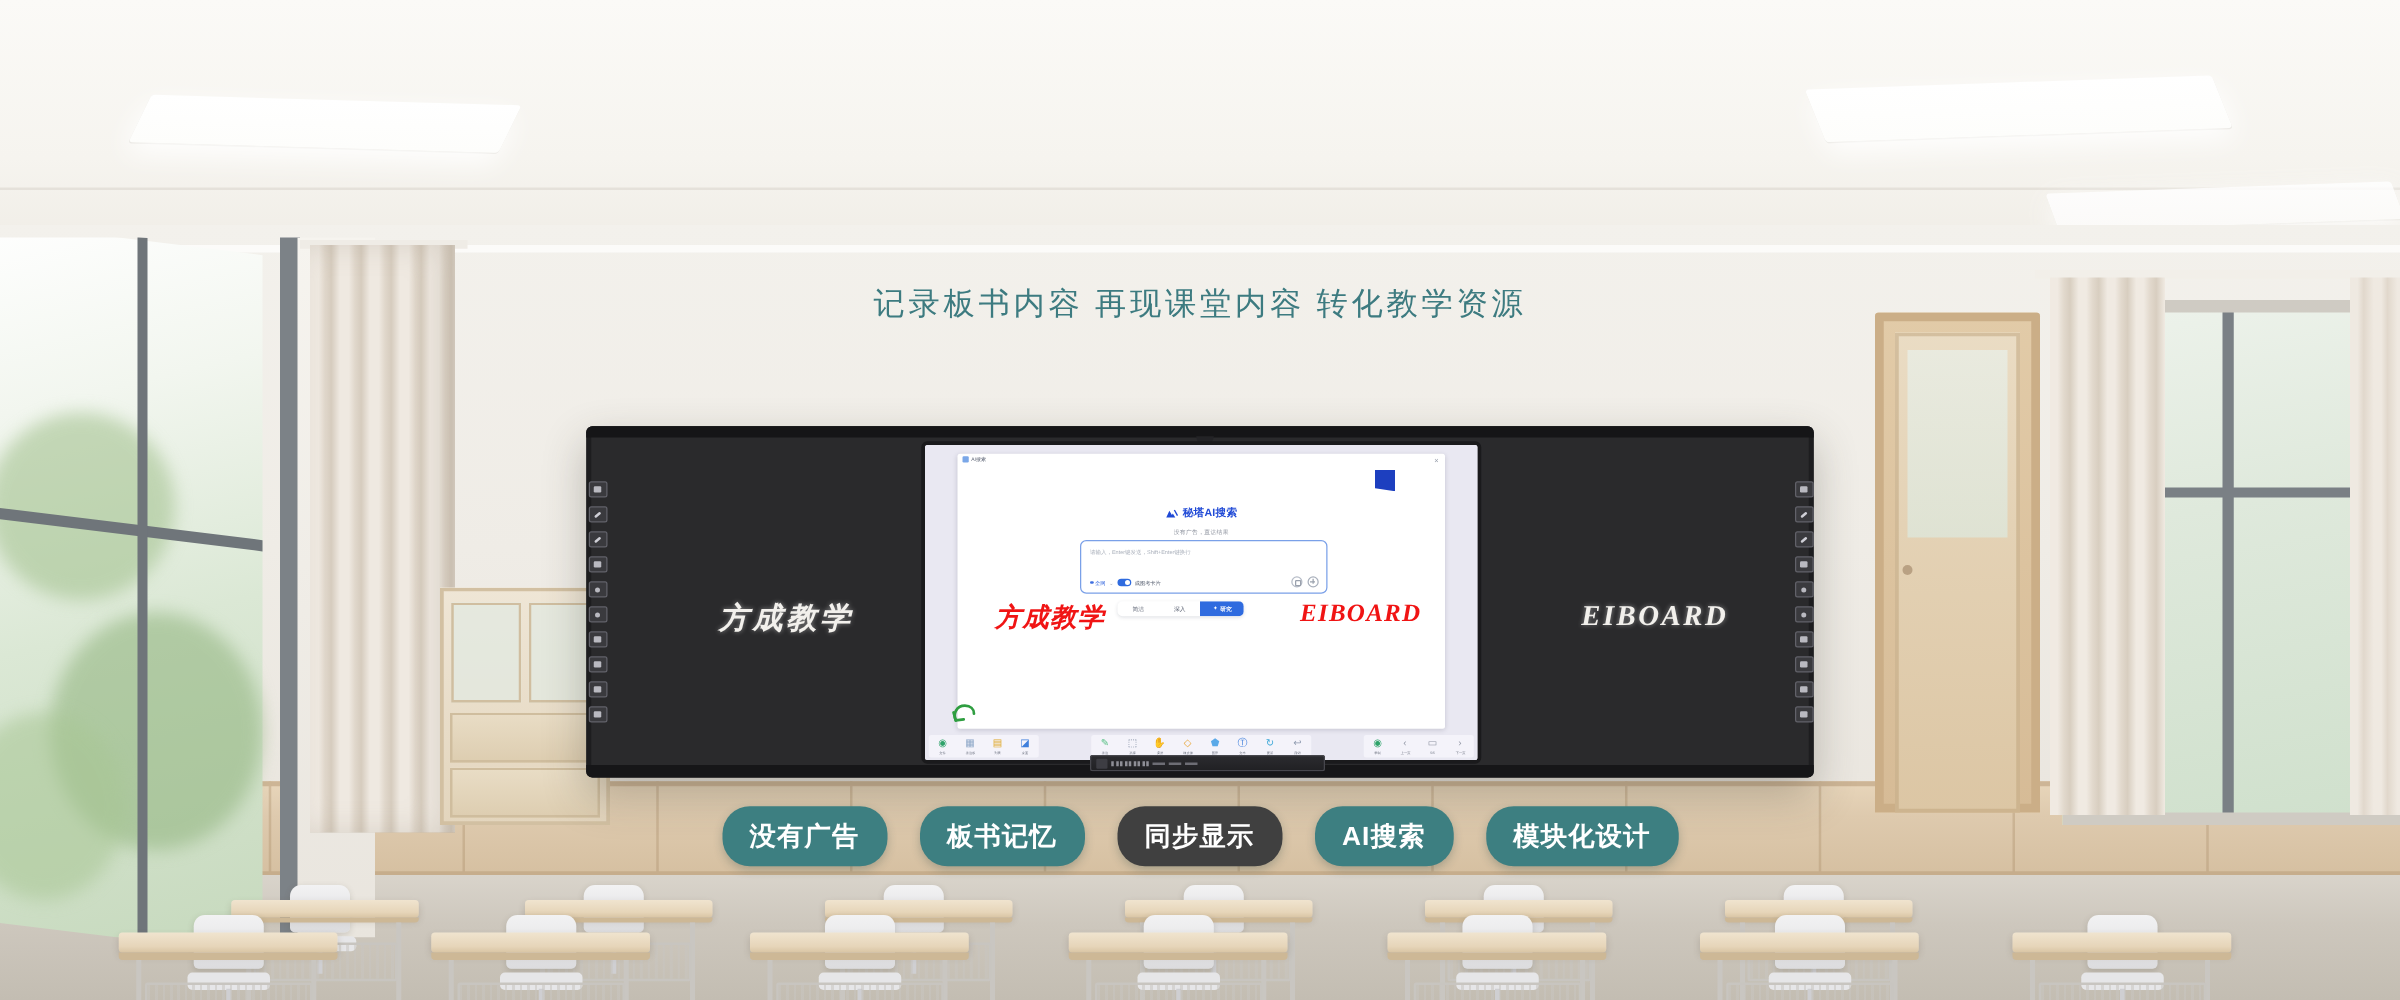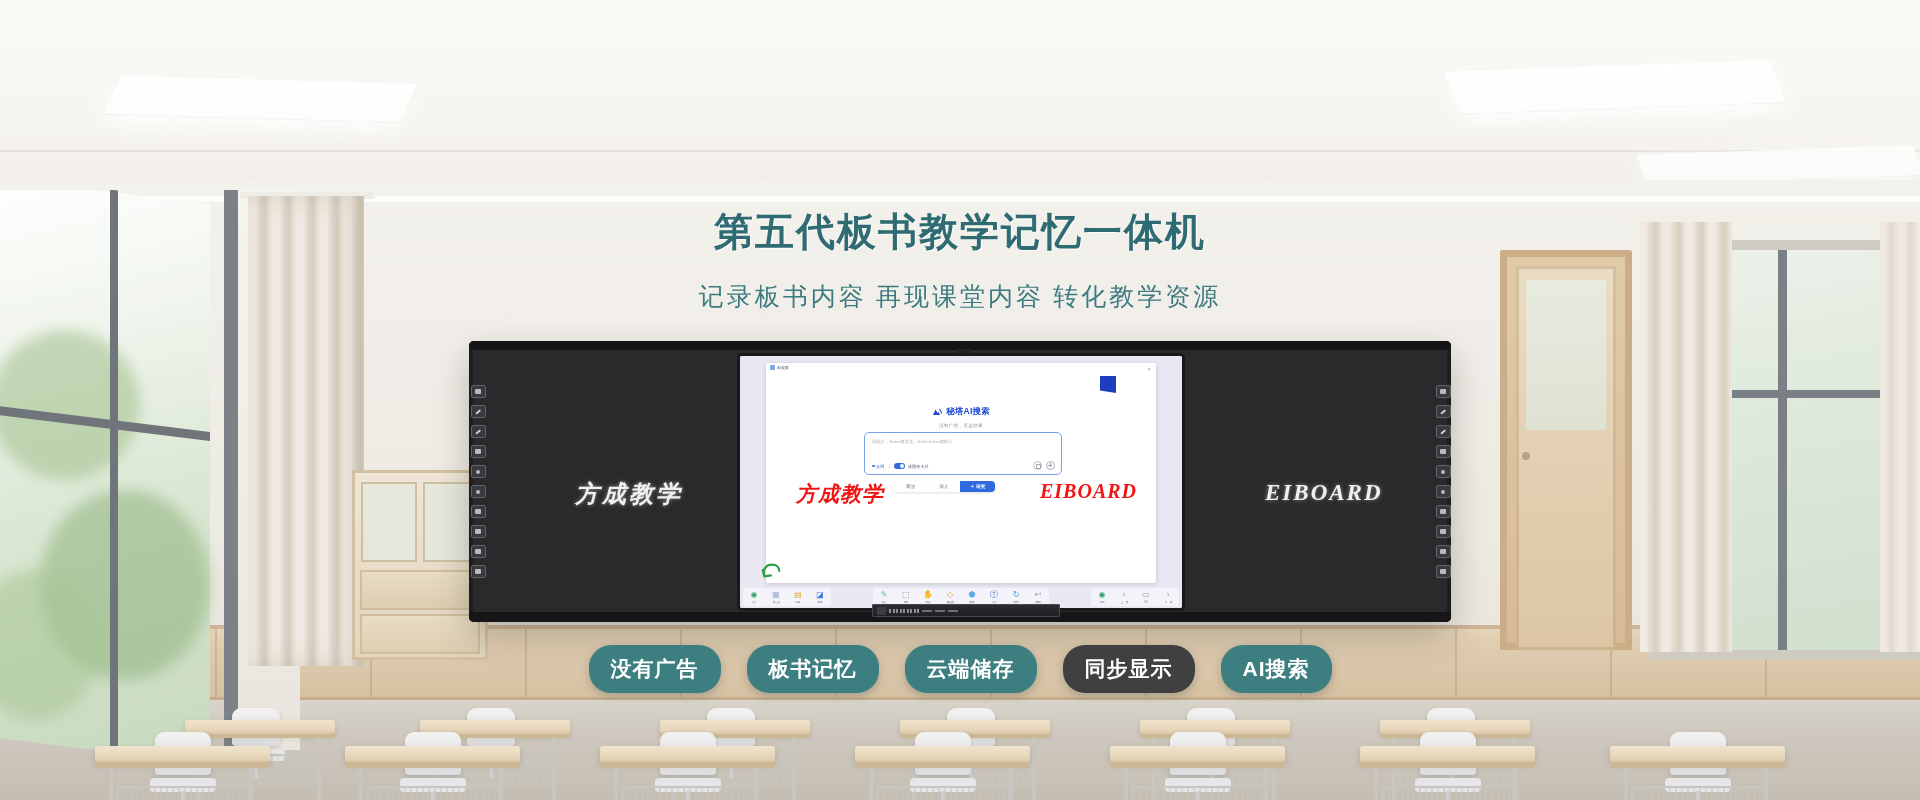--- a/index.html
+++ b/index.html
@@ -669,23 +669,22 @@
         <div class="edge" style="top: 16.32px; width: 175px; height: 5.76px;"></div>
         <div class="legL" style="left: 14px; top: 22.08px; height: 73.92px;"></div>
         <div class="legR" style="left: 154px; top: 22.08px; height: 73.92px;"></div>
         <div class="basket" style="left: 21px; top: 40.32px; width: 129.5px; height: 32.64px;"></div>
       </div>
     </div>
 
 </div>
 
 <div id="headline">
-  <div id="h-cn">第五代板书教学记忆一体机</div>
   <div id="h-sub">记录板书内容 再现课堂内容 转化教学资源</div>
 </div>
 
 <div id="pills">
     <div class="pill" style="background: rgb(61, 127, 129);">没有广告</div>
     <div class="pill" style="background: rgb(61, 127, 129);">板书记忆</div>
-    <div class="pill" style="background: rgb(61, 127, 129);">云端储存</div>
     <div class="pill" style="background: #404040;">同步显示</div>
     <div class="pill" style="background: rgb(61, 127, 129);">AI搜索</div>
+    <div class="pill" style="background: rgb(61, 127, 129);">模块化设计</div>
   </div>
 
 </body></html>

